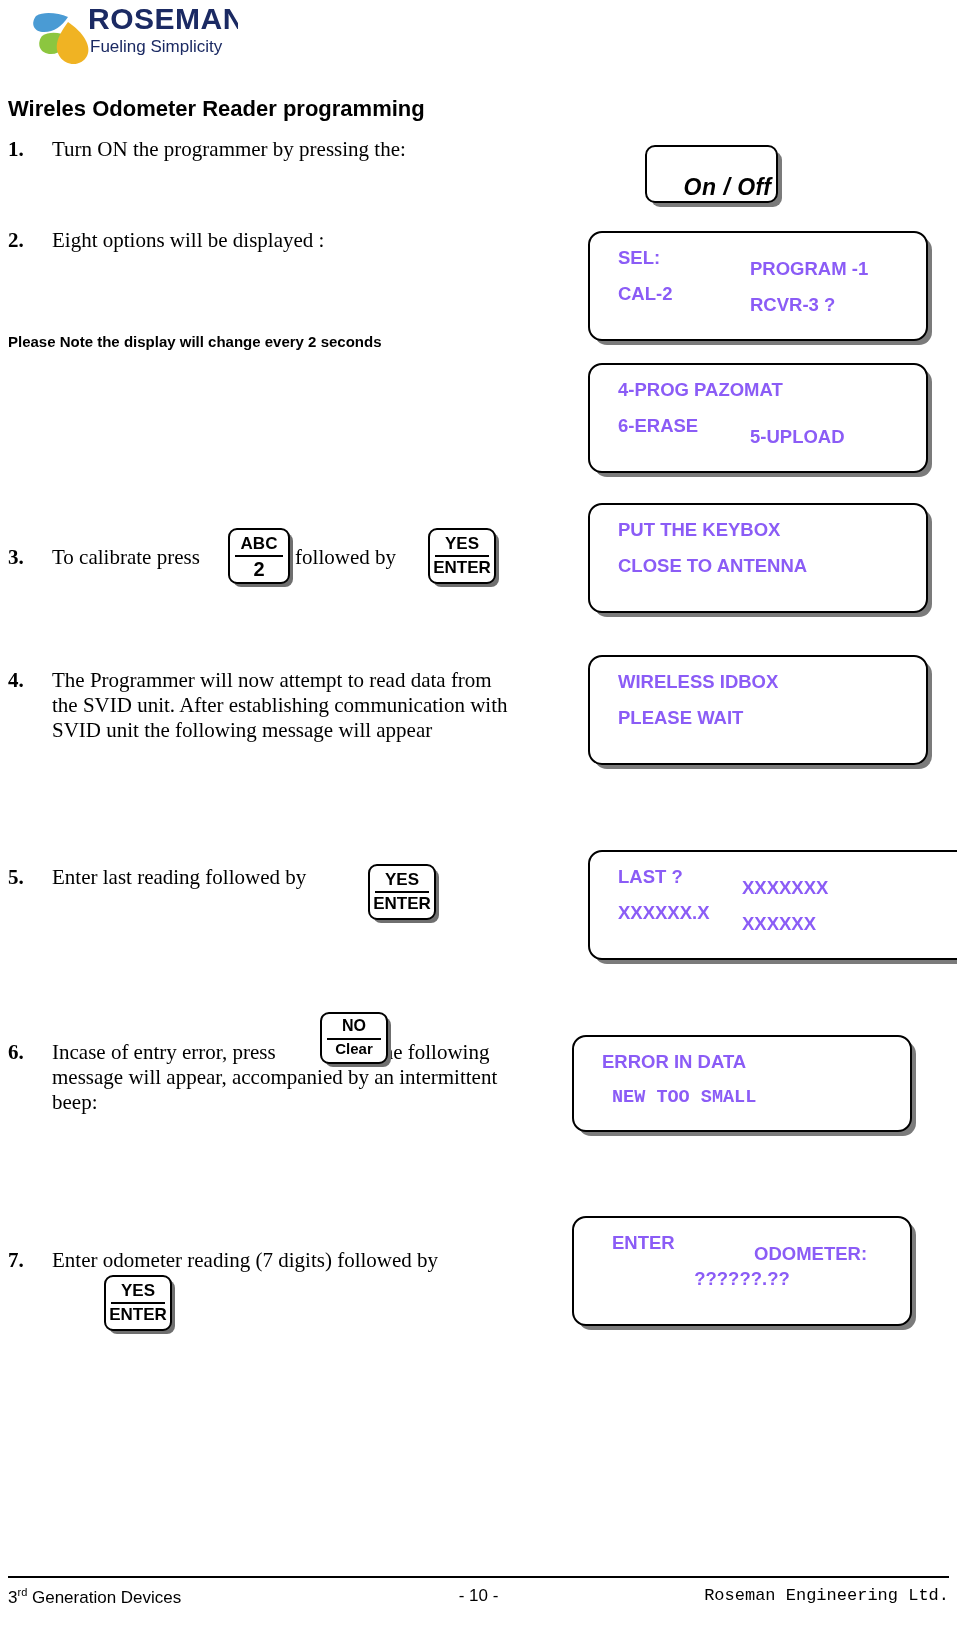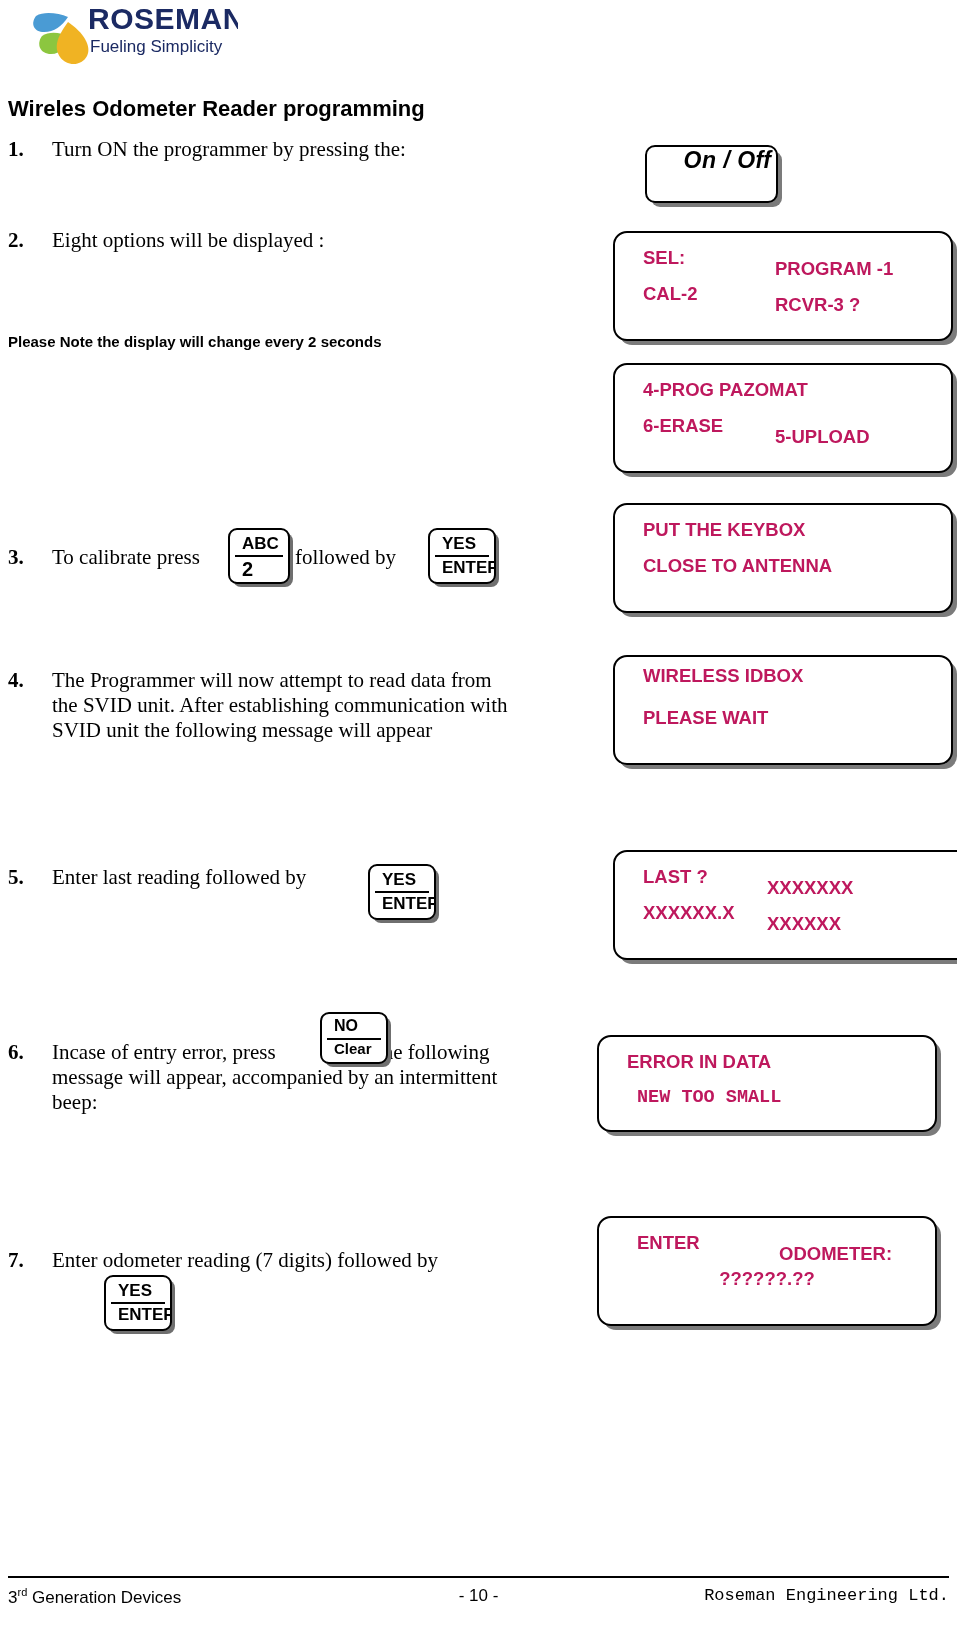--- a/index.html
+++ b/index.html
@@ -74,22 +74,21 @@
   .lcd {
     position: absolute;
     box-sizing: border-box;
     border: 2px solid #000000;
     border-radius: 14px;
     background: #ffffff;
     box-shadow: 5px 5px 0 -1px #7b7b7b;
     font-family: "Liberation Sans", sans-serif;
     font-weight: bold;
     font-size: 18.5px;
-    color: #be185d;
-    margin-left: 25px;
+    color: #8b5cf6;
   }
   .lcd .row {
     position: absolute;
     left: 0;
     width: 100%;
     height: 32px;
     white-space: nowrap;
   }
   .lcd .col-a {
     position: absolute;
@@ -117,21 +116,21 @@
     box-sizing: border-box;
     border: 2px solid #000000;
     border-radius: 10px;
     background: #ffffff;
     box-shadow: 5px 5px 0 -1px #7b7b7b;
     font-family: "Liberation Sans", sans-serif;
     font-style: italic;
     font-weight: bold;
     font-size: 23px;
     display: flex;
-    align-items: flex-start;
+    align-items: flex-end;
     justify-content: center;
     letter-spacing: 0.5px;
     padding-left: 32px;
   }
 
   
   .keycap {
     position: absolute;
     box-sizing: border-box;
     border: 2px solid #000000;
@@ -140,22 +139,22 @@
     box-shadow: 4px 4px 0 -1px #6f6f6f;
     font-family: "Liberation Sans", sans-serif;
     font-weight: bold;
     overflow: hidden;
   }
   .keycap .top,
   .keycap .bot {
     position: absolute;
     left: 0;
     width: 100%;
-    white-space: nowrap;
-    padding-left: 12px;
+    text-align: center;
+    white-space: nowrap;
   }
   .keycap .divider {
     position: absolute;
     left: 5px;
     right: 5px;
     height: 0;
     border-top: 2px solid #000000;
   }
 
   
@@ -266,21 +265,21 @@
   <div class="divider" style="top:25px;"></div>
   <span class="bot" style="top:28px;">ENTER</span>
 </div>
 
 <div class="step" style="top:668px; width:500px;">
   <span class="num">4.</span>
   <span class="body">The Programmer will now attempt to read data from the SVID unit.  After establishing communication with SVID unit the following message will appear</span>
 </div>
 
 <div class="lcd" style="left:588px; top:655px; width:340px; height:110px;">
-  <div class="row" style="top:8px;">
+  <div class="row" style="top:14px;">
     <span class="col-a">WIRELESS IDBOX</span>
   </div>
   <div class="row" style="top:50px;">
     <span class="col-a">PLEASE WAIT</span>
   </div>
 </div>
 
 <div class="step" style="top:865px; width:520px;">
   <span class="num">5.</span>
   <span class="body">Enter last reading followed by</span>

